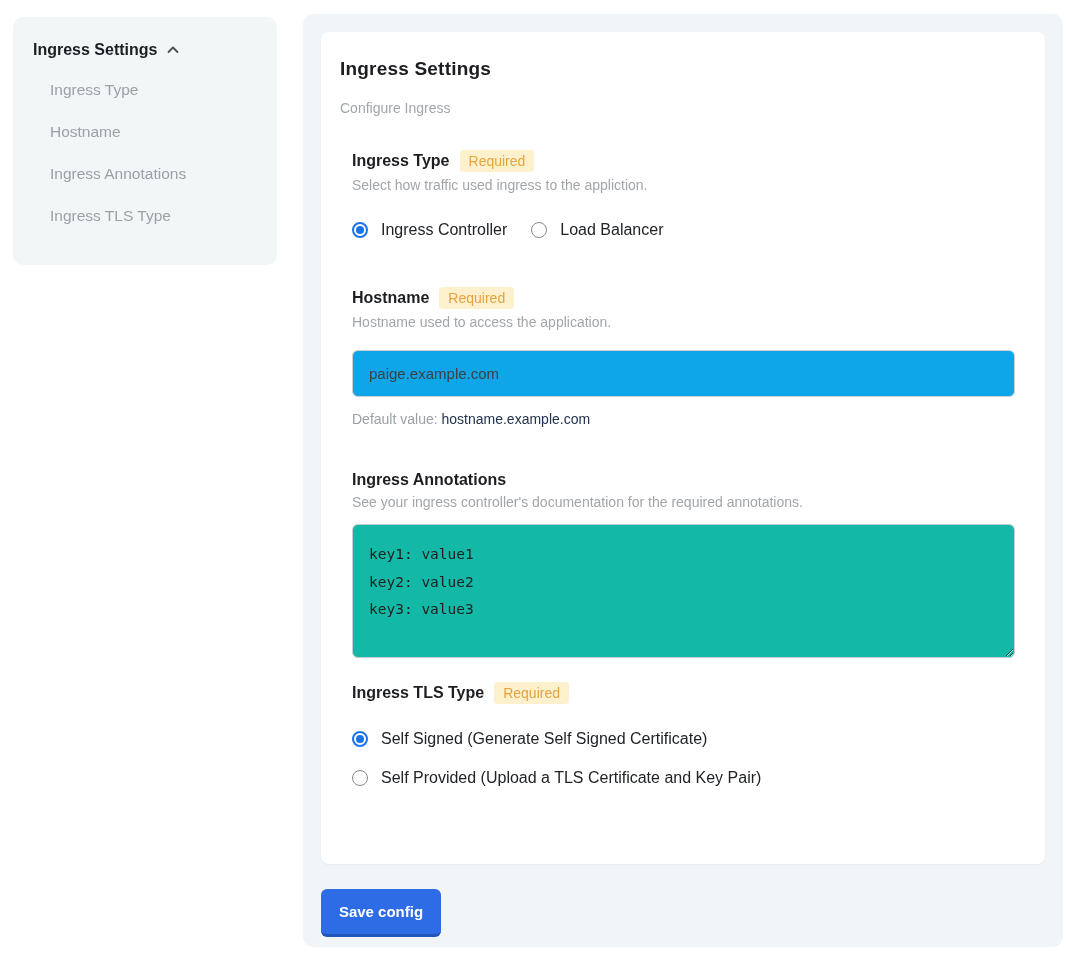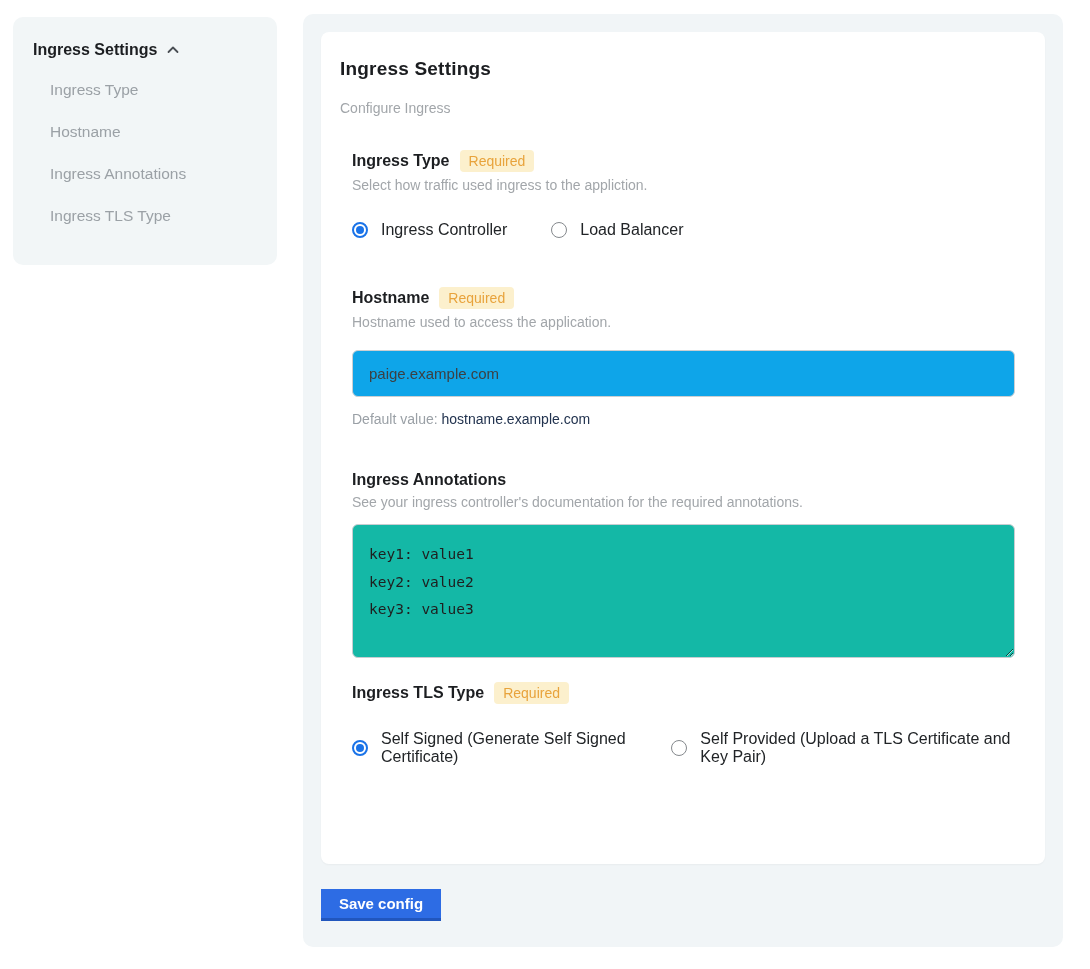--- a/index.html
+++ b/index.html
@@ -70,21 +70,21 @@
     border-radius: 4px;
   }
   .helper { margin-top: 5px; font-size: 14px; color: #a2a6aa; }
 
   .sec-ingress-type { margin-top: 34px; }
   .sec-hostname     { margin-top: 48px; }
   .sec-annotations  { margin-top: 44px; }
   .sec-tls          { margin-top: 20px; }
 
   
-  .radio-row-inline { display: flex; align-items: center; gap: 44px; margin-top: 28px; }
+  .radio-row-inline { display: flex; align-items: center; gap: 24px; margin-top: 28px; }
   .radio-option { display: flex; align-items: center; gap: 13px; cursor: pointer; }
   .radio-circle {
     width: 16px; height: 16px; border-radius: 50%;
     border: 1.5px solid #85898d;
     background: #fff;
     display: inline-flex; align-items: center; justify-content: center;
     flex: 0 0 auto;
   }
   .radio-circle.selected { border: 2px solid #1a73e8; }
   .radio-circle.selected::after {
@@ -118,31 +118,31 @@
     padding: 16px 16px;
     font-family: "DejaVu Sans Mono", "Liberation Mono", monospace;
     font-size: 14.5px;
     line-height: 27.5px;
     color: #1f1f1f;
     background: #14b8a6;
     outline: none;
     resize: both;
   }
 
-  .tls-options { margin-top: 26px; display: flex; flex-direction: row; gap: 21px; }
+  .tls-options { margin-top: 26px; display: flex; flex-direction: column; gap: 21px; }
 
   
   .save-btn {
     display: block;
     margin-top: 25px;
-    width: 120px; height: 32px;
+    width: 120px; height: 48px;
     background: #2d6ce4;
     border: none;
     border-bottom: 3px solid #2156bd;
-    border-radius: 0;
+    border-radius: 6px;
     color: #ffffff;
     font-family: "Liberation Sans", "DejaVu Sans", sans-serif;
     font-size: 15px;
     font-weight: 700;
     cursor: pointer;
   }
 </style>
 </head>
 <body>
 

